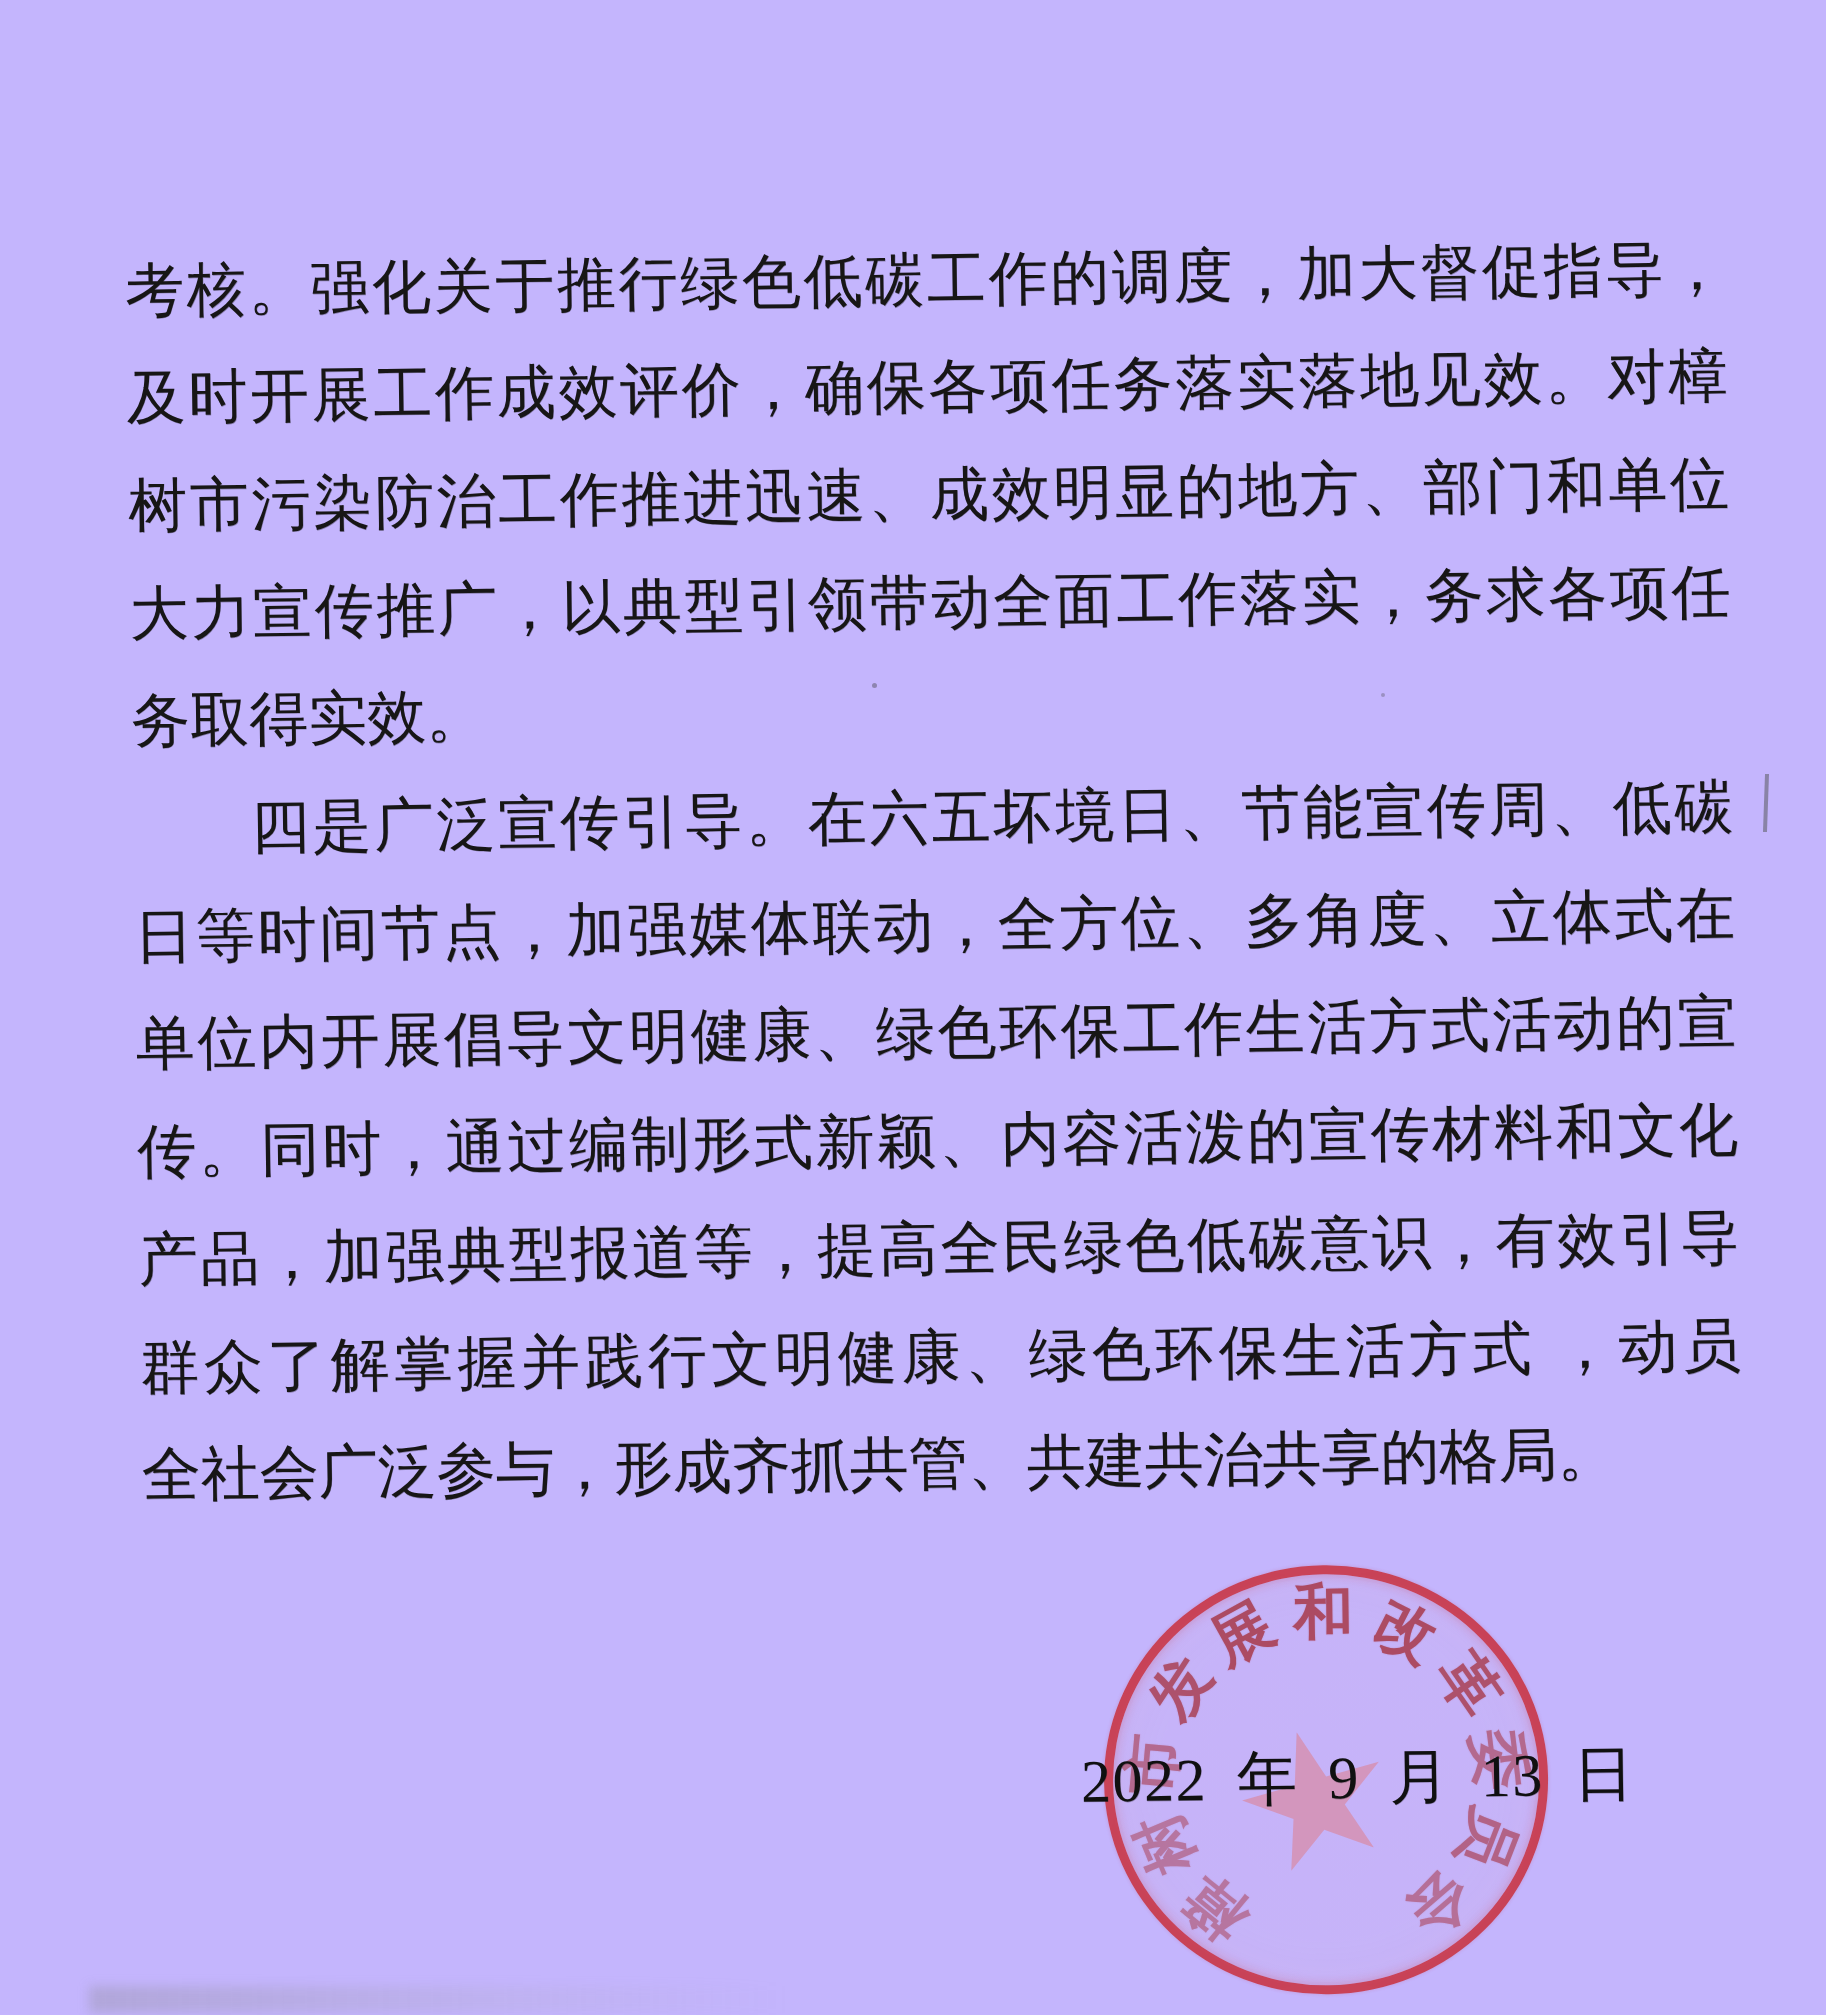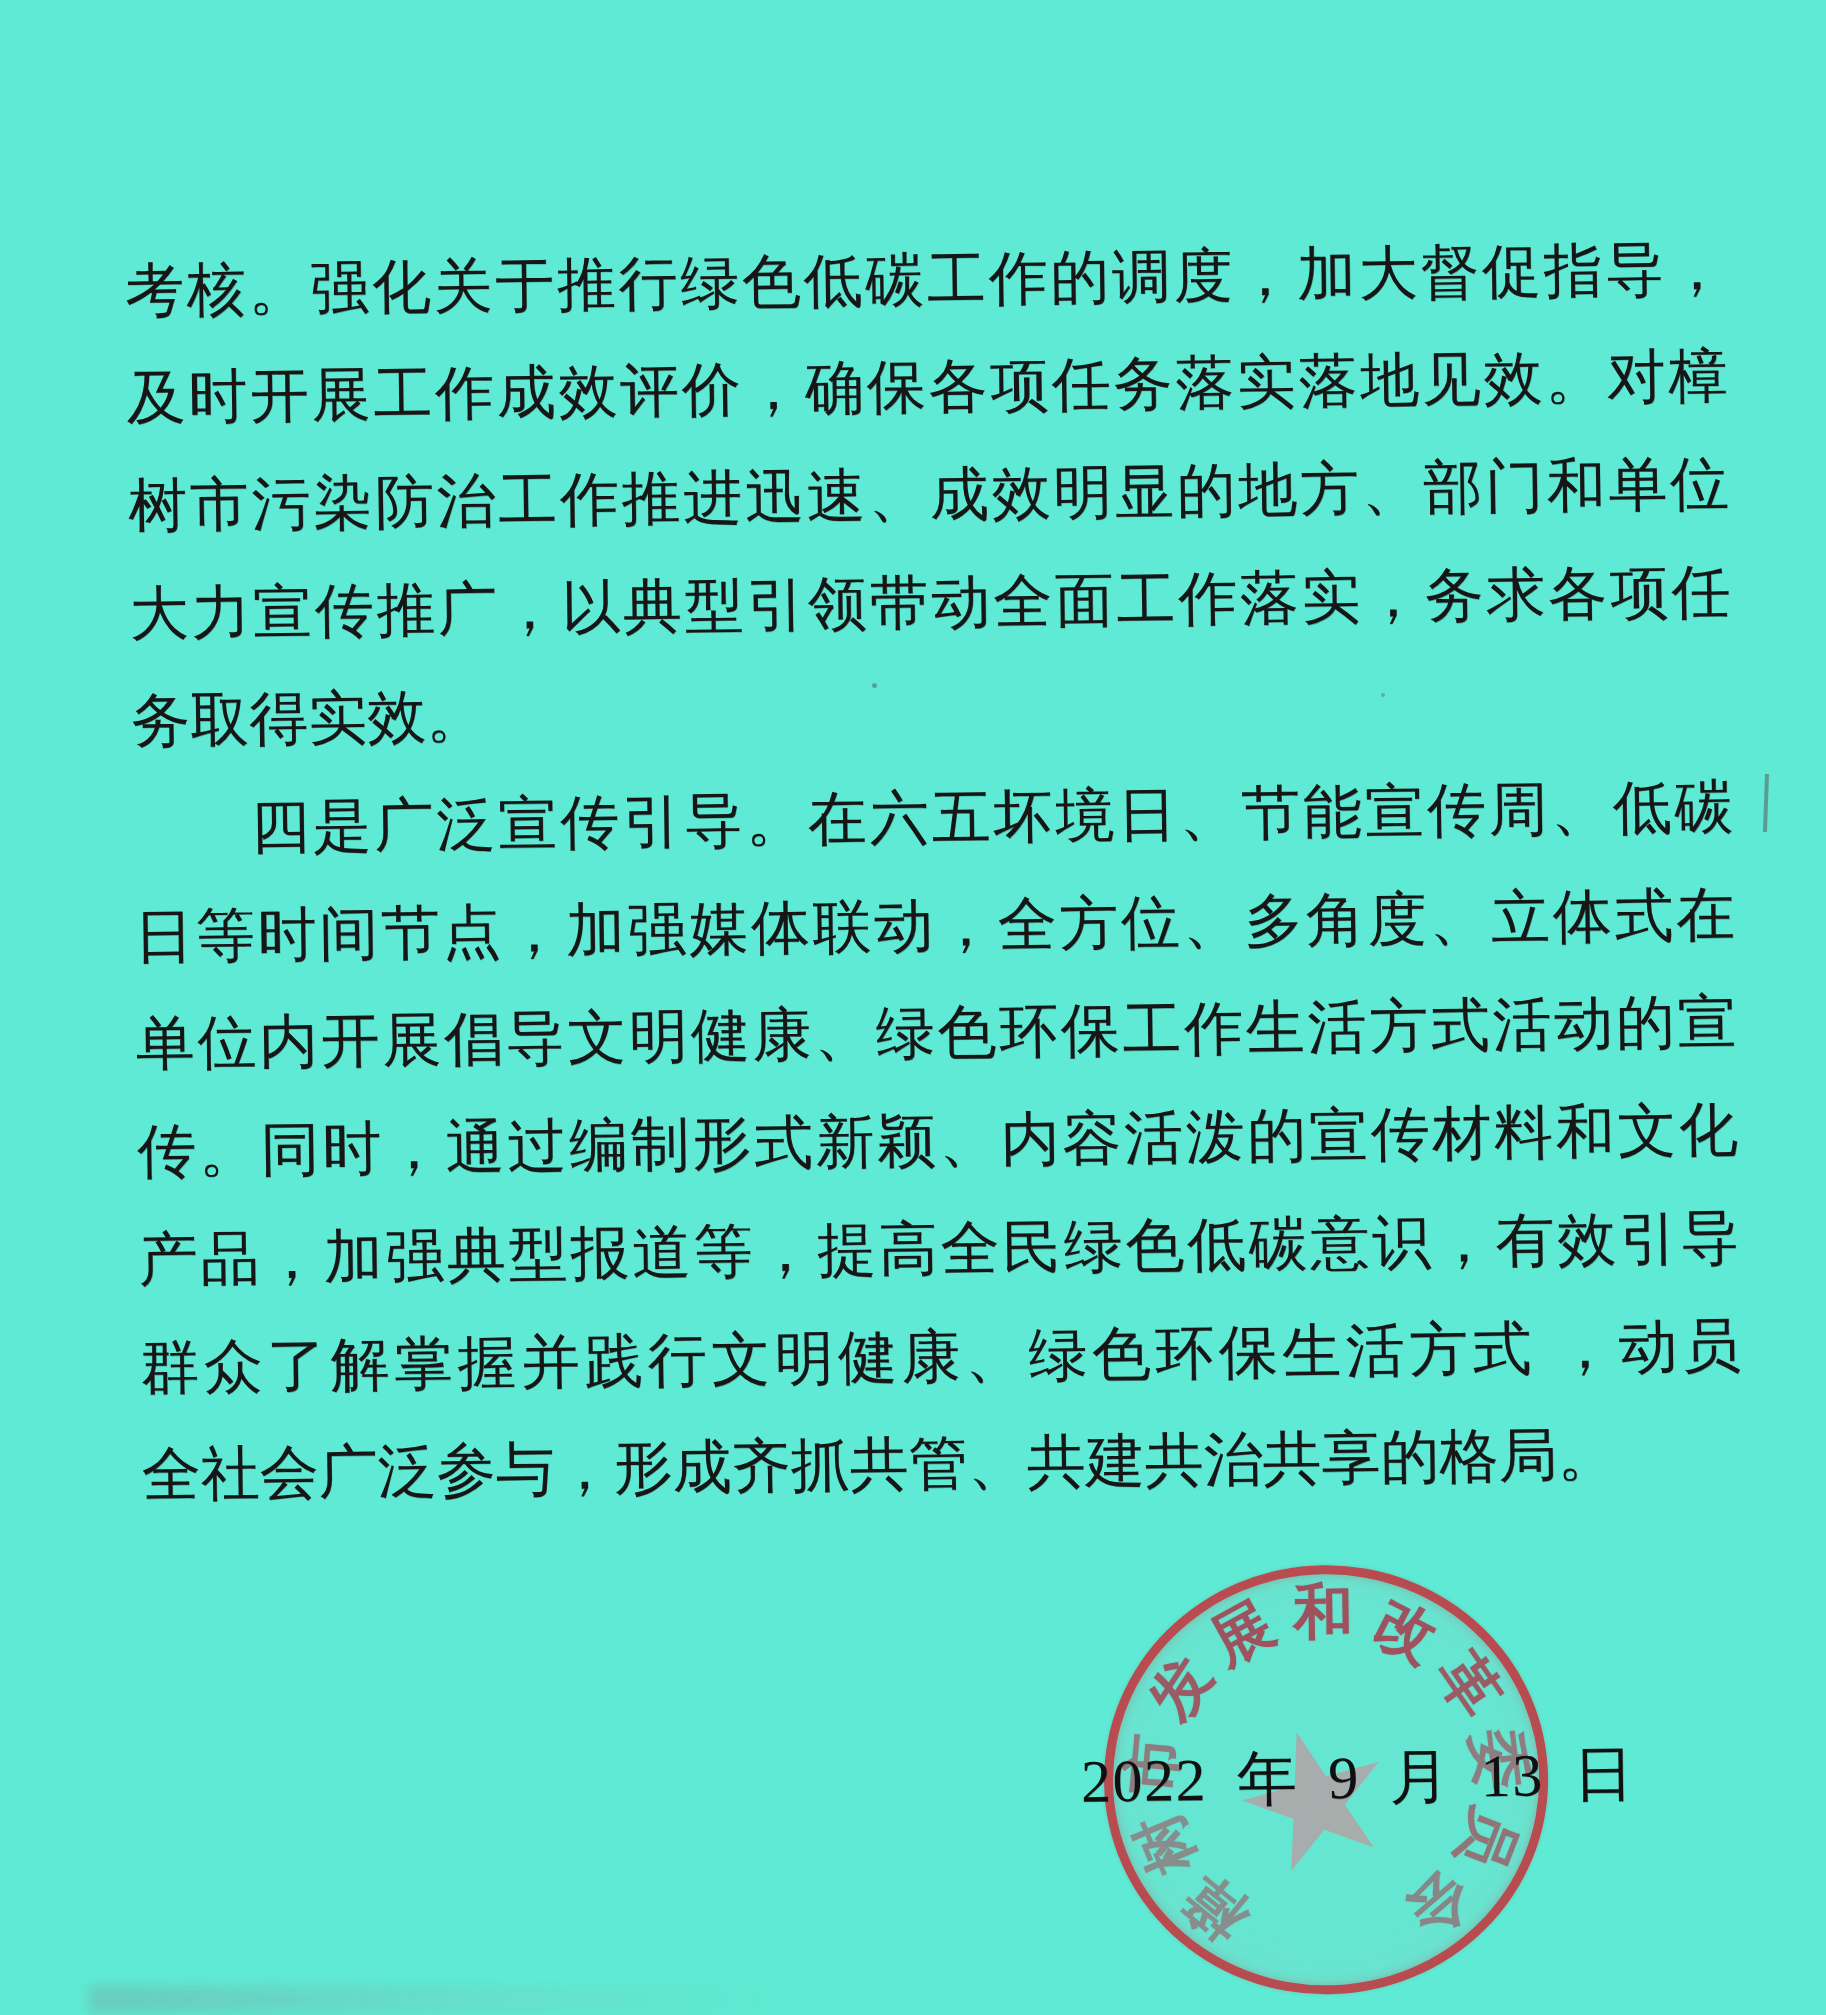--- a/index.html
+++ b/index.html
@@ -1,19 +1,19 @@
 <!DOCTYPE html>
 <html style="font-size:11.8px"><head>
 <meta charset="utf-8">
 <style>
   html,body{margin:0;padding:0;background:#e8e8e8;}
   .page{
     position:relative;
     width:1826px;height:2015px;
-    background:#5eead4;
+    background:#c4b5fd;
     overflow:hidden;
     font-family:"Liberation Serif","DejaVu Serif",serif;
   }
   .content{
     position:absolute;inset:0;
     transform:rotate(-0.8deg);
     transform-origin:50% 42%;
   }
   .line{
     position:absolute;

